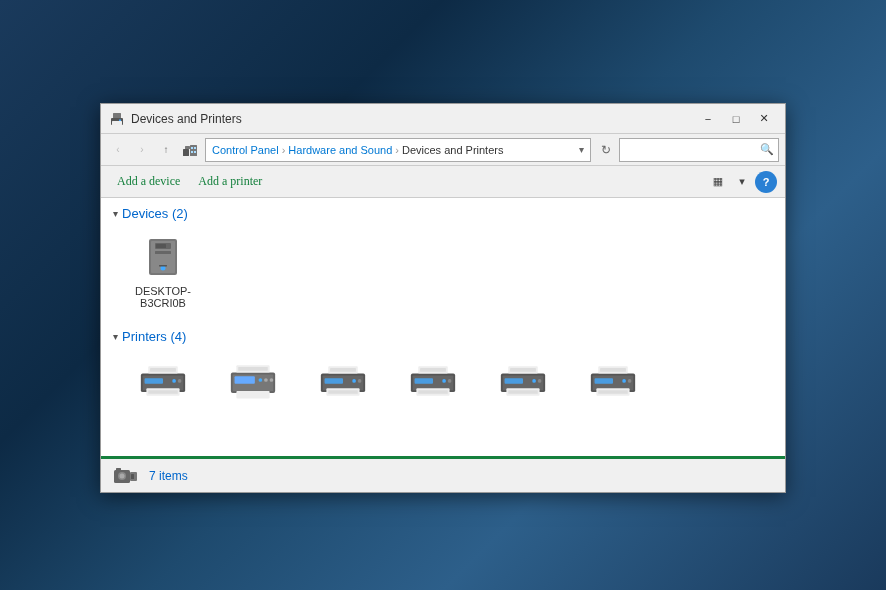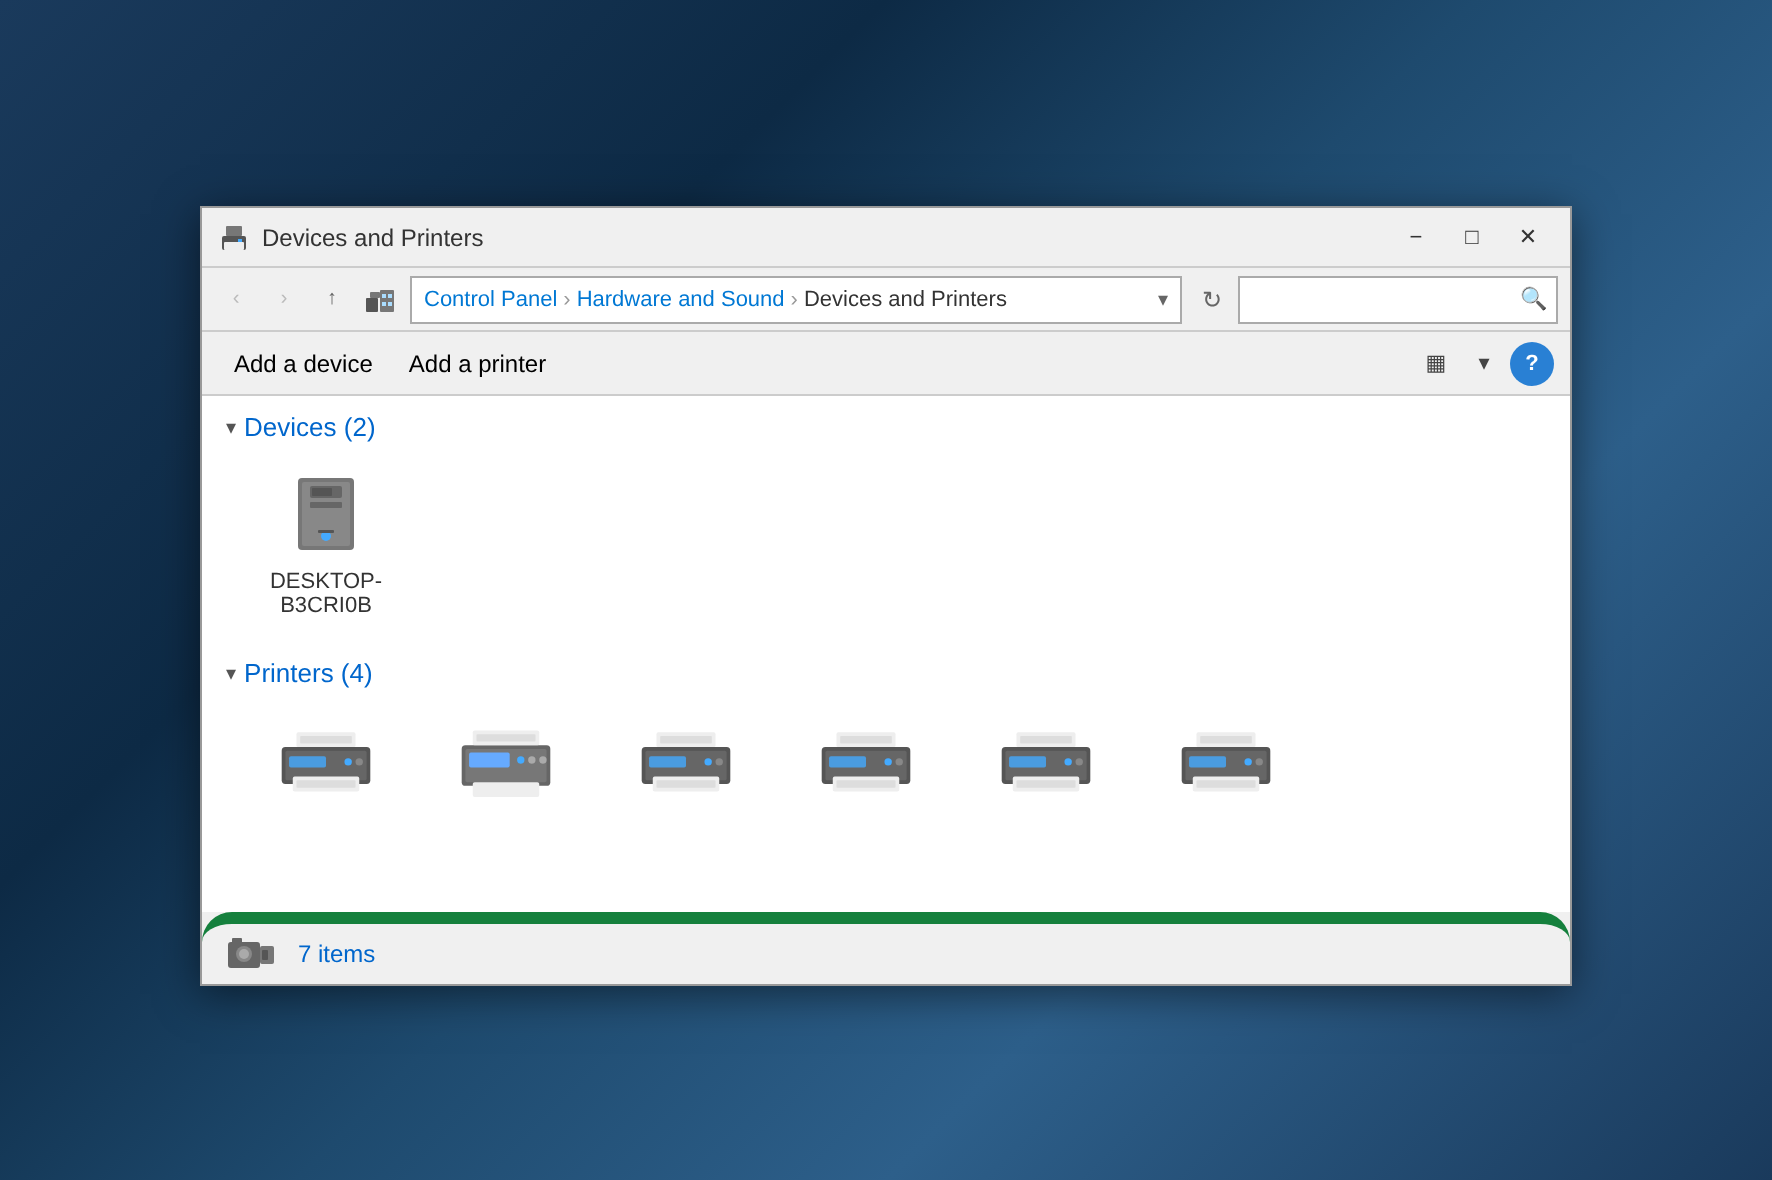--- a/index.html
+++ b/index.html
@@ -157,23 +157,24 @@
       gap: 2px;
       flex-shrink: 0;
     }
     .toolbar-btn {
       height: 24px;
       padding: 0 8px;
       border: none;
       background: transparent;
       cursor: pointer;
       font-size: 12px;
-      color: #000000;
-      display: flex;
-      align-items: center;
+      color: #15803d;
+      display: flex;
+      align-items: center;
+      font-family: Liberation Serif, serif;
     }
 
     .toolbar-right {
       margin-left: auto;
       display: flex;
       align-items: center;
       gap: 2px;
     }
     .view-btn {
       width: 22px;
@@ -258,27 +259,26 @@
       word-break: break-word;
     }
 
     
     .computer-svg { width: 44px; height: 44px; }
 
     
     .status-bar {
       height: 36px;
       background: #f0f0f0;
-      border-top: 6px solid #15803d;
+      border-top: 3px solid #15803d;
       display: flex;
       align-items: center;
       padding: 0 10px;
       gap: 10px;
       flex-shrink: 0;
-      border-radius: 15px;
     }
     .status-icon {
       width: 28px;
       height: 28px;
     }
     .status-text {
       font-size: 12px;
       color: #0066cc;
     }
   </style>

